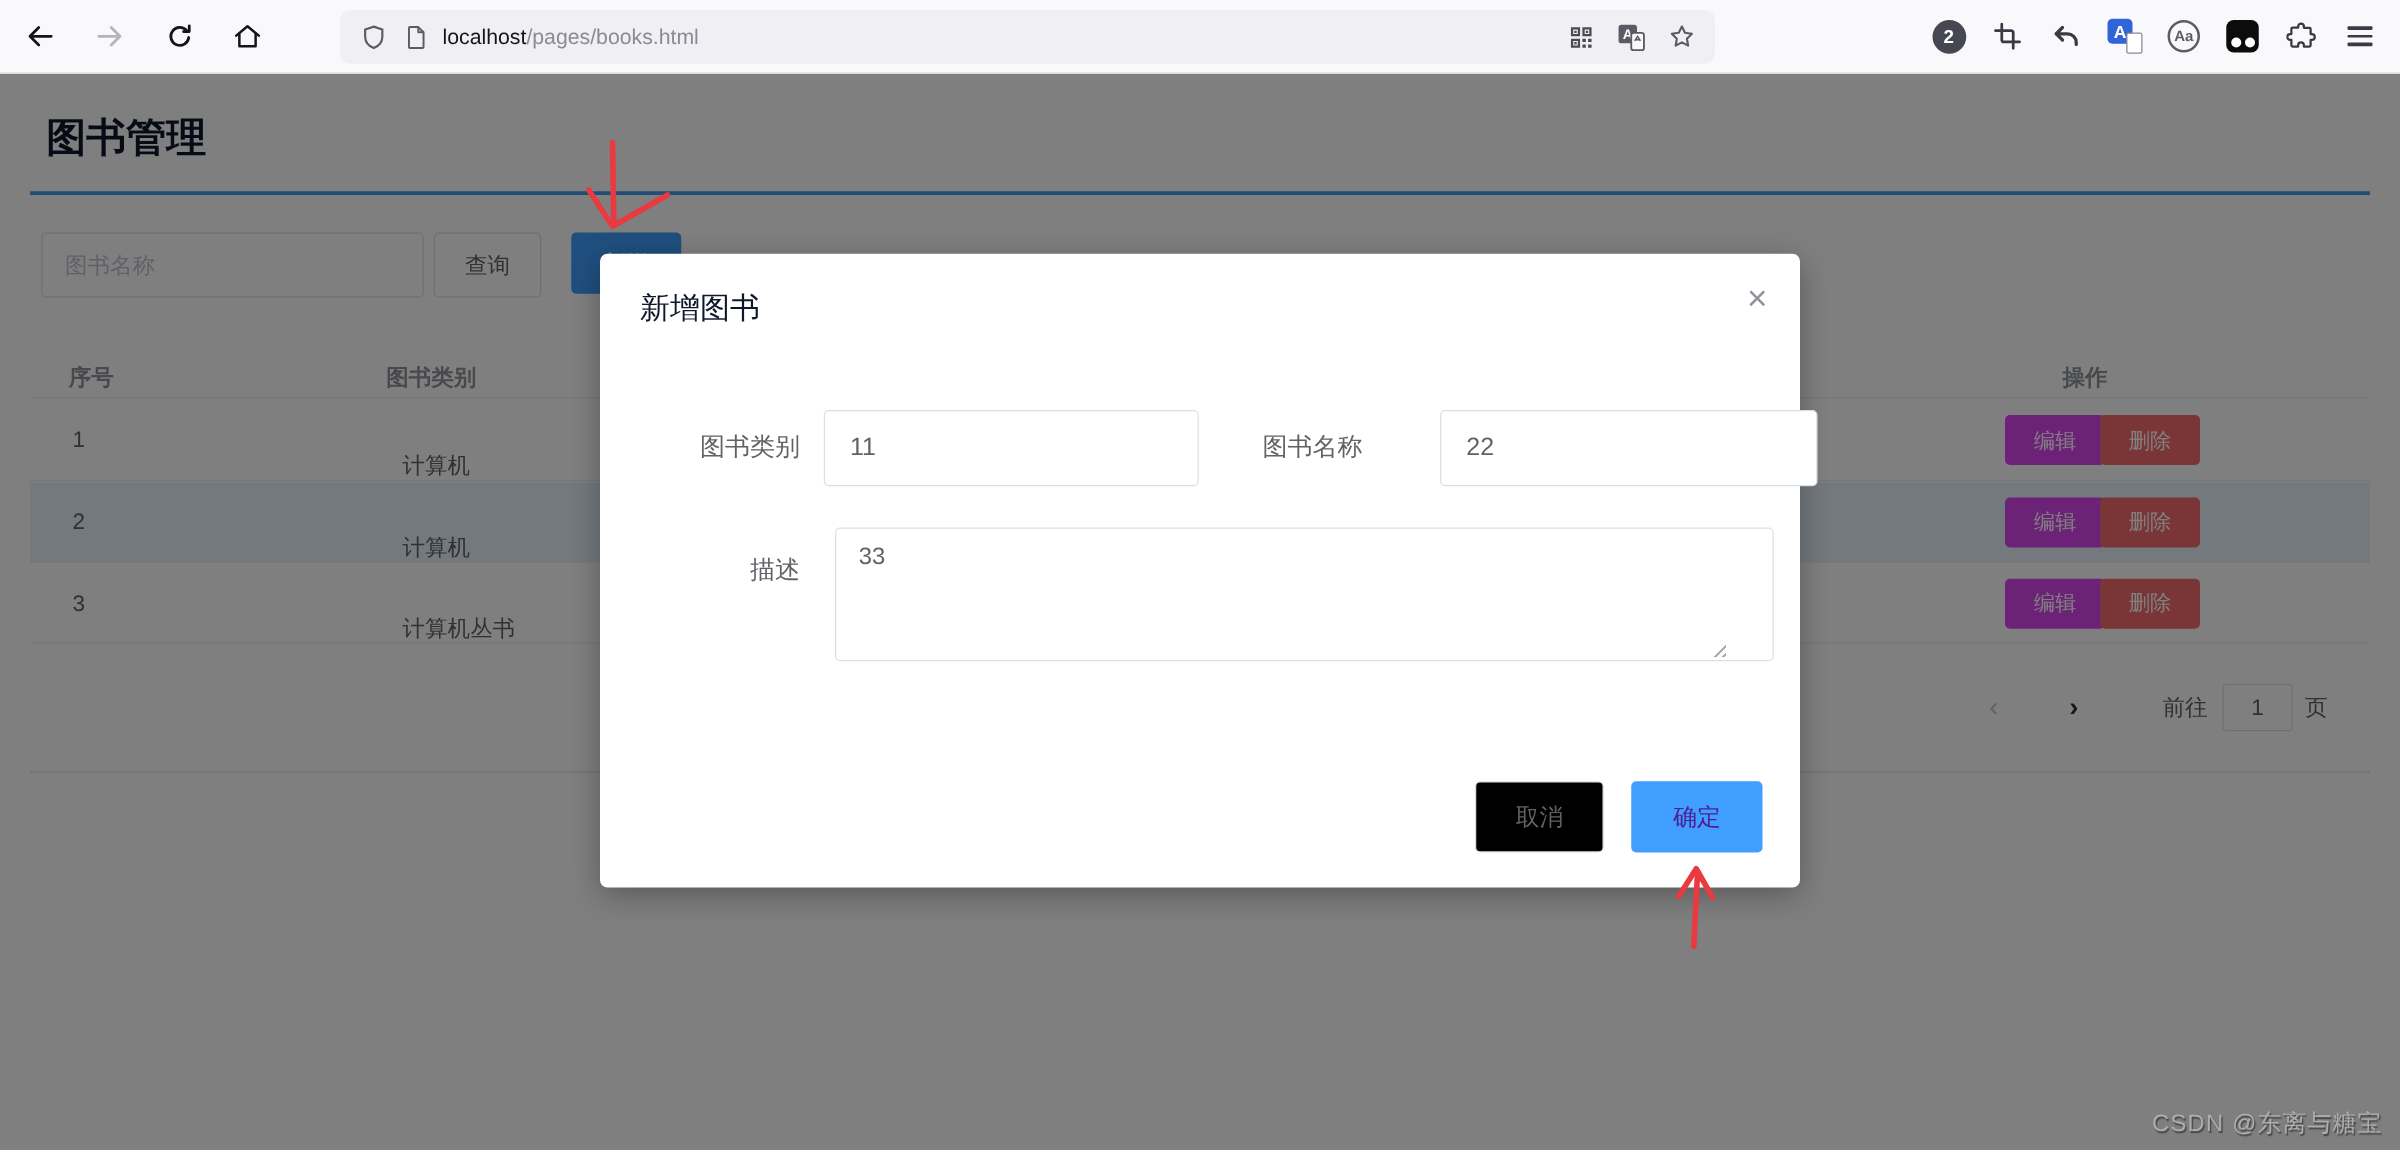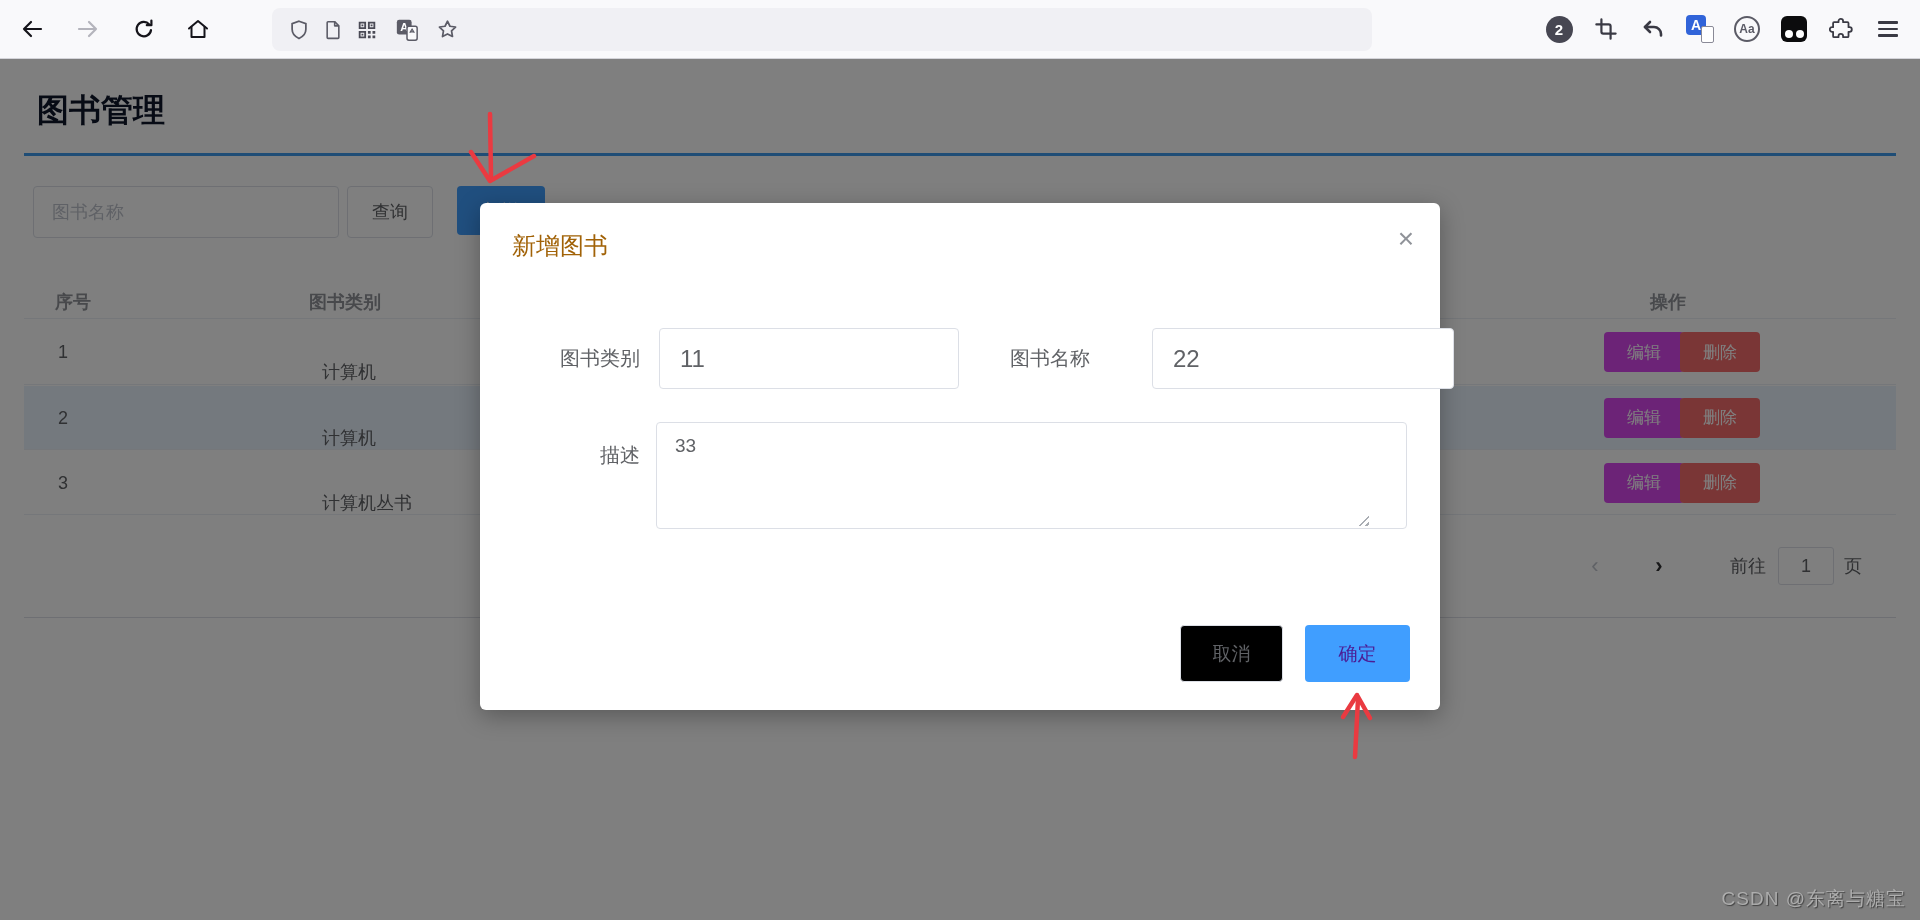--- a/index.html
+++ b/index.html
@@ -73,35 +73,35 @@
   .pg-unit { margin-left:10px; font-size:18px; color:#606266; }
   .bottom-divider { position:absolute; left:24px; top:558px; width:1872px; height:1px; background:#dcdfe6; }
 
   
   .overlay { position:absolute; top:59px; left:0; width:1920px; height:861px;
     background:rgba(0,0,0,0.5); z-index:10; }
 
   
   .modal { position:absolute; left:480px; top:203px; width:960px; height:507px; background:#fff;
     border-radius:6px; box-shadow:0 6px 24px rgba(0,0,0,0.3); z-index:20; }
-  .modal-title { position:absolute; left:32px; top:27px; font-size:24px; color:#a16207; }
+  .modal-title { position:absolute; left:32px; top:27px; font-size:24px; color:#0f172a; }
   .modal-close { position:absolute; right:26px; top:22px; font-size:28px; line-height:28px; color:#909399;
     background:none; border:none; cursor:pointer; }
   .m-label { position:absolute; font-size:20px; color:#606266; text-align:right; }
   .lbl-cat { left:60px; top:125px; width:100px; line-height:61px; }
   .lbl-name { left:450px; top:125px; width:160px; line-height:61px; }
   .lbl-desc { left:60px; top:239px; width:100px; }
   .m-input { position:absolute; height:61px; border:1px solid #dcdfe6; border-radius:4px; padding:0 20px;
-    font-size:24px; color:#606266; outline:none; font-family:"Liberation Sans","DejaVu Sans",sans-serif; }
+    font-size:20px; color:#606266; outline:none; font-family:"Liberation Sans","DejaVu Sans",sans-serif; }
   .inp-cat { left:179px; top:125px; width:300px; }
   .inp-name { left:628px; top:125px; width:302px;margin-left:44px; }
   .m-textarea { position:absolute; left:179px; top:219px; width:751px; height:107px; border:1px solid #dcdfe6;
     border-radius:4px; padding:12px 18px; font-size:19px; color:#606266; resize:none; outline:none;
     font-family:"Liberation Sans","DejaVu Sans",sans-serif; }
-  .ta-wrap { position:absolute; left:176px; top:219px; width:716px; height:107px; }
+  .ta-wrap { position:absolute; left:188px; top:219px; width:716px; height:107px; }
   .ta-wrap textarea { left:0; top:0; }
   .resize-handle { position:absolute; right:3px; bottom:3px; width:14px; height:14px; pointer-events:none;
     background:repeating-linear-gradient(135deg, transparent 0 3px, #a9adb3 3px 4.6px);
     clip-path:polygon(100% 0, 100% 100%, 0 100%); }
   .m-cancel { position:absolute; left:700px; top:422px; width:103px; height:57px; background:#000000;
     border:1px solid #dcdfe6; border-radius:4px; font-size:19px; color:#606266; }
   .m-confirm { position:absolute; left:825px; top:422px; width:105px; height:57px; background:#409eff;
     border:none; border-radius:4px; font-size:19px; color:#4c1d95; }
 
   
@@ -143,20 +143,21 @@
         <svg width="22" height="22" viewBox="0 0 24 24" fill="none" stroke="#5b5b66" stroke-width="1.9">
             <path d="M12 2.5l7.5 2.6v6.2c0 4.8-3.2 8.1-7.5 9.9-4.3-1.8-7.5-5.1-7.5-9.9V5.1z"></path>
           </svg>
       </span>
       <span class="aicon">
         <svg width="20" height="22" viewBox="0 0 24 24" fill="none" stroke="#5b5b66" stroke-width="1.9" stroke-linejoin="round">
             <path d="M6 2h8l5 5v14a1 1 0 0 1-1 1H6a1 1 0 0 1-1-1V3a1 1 0 0 1 1-1z"></path>
             <path d="M14 2v5h5"></path>
           </svg>
       </span>
+      <span class="url-text"><span class="url-host">localhost</span><span class="url-path">/pages/books.html</span></span>
       <span class="addr-right">
         <span class="aicon">
           <svg width="22" height="22" viewBox="0 0 24 24" fill="#4a4a55">
               <path d="M3 3h8v8H3zM5 5v4h4V5zM6 6h2v2H6zM13 3h8v8h-8zM15 5v4h4V5zM16 6h2v2h-2zM3 13h8v8H3zM5 15v4h4v-4zM6 16h2v2H6zM13 13h3v3h-3zM18 13h3v3h-3zM13 18h3v3h-3zM18 18h3v3h-3z"></path>
             </svg>
         </span>
         <span class="aicon">
           <svg width="24" height="24" viewBox="0 0 26 26" fill="none">
               <rect x="2" y="2" width="16" height="16" rx="2.5" fill="#5b5b66"></rect>
               <text x="10" y="14.5" font-size="12" font-weight="bold" fill="#fff" text-anchor="middle" font-family="sans-serif">A</text>

